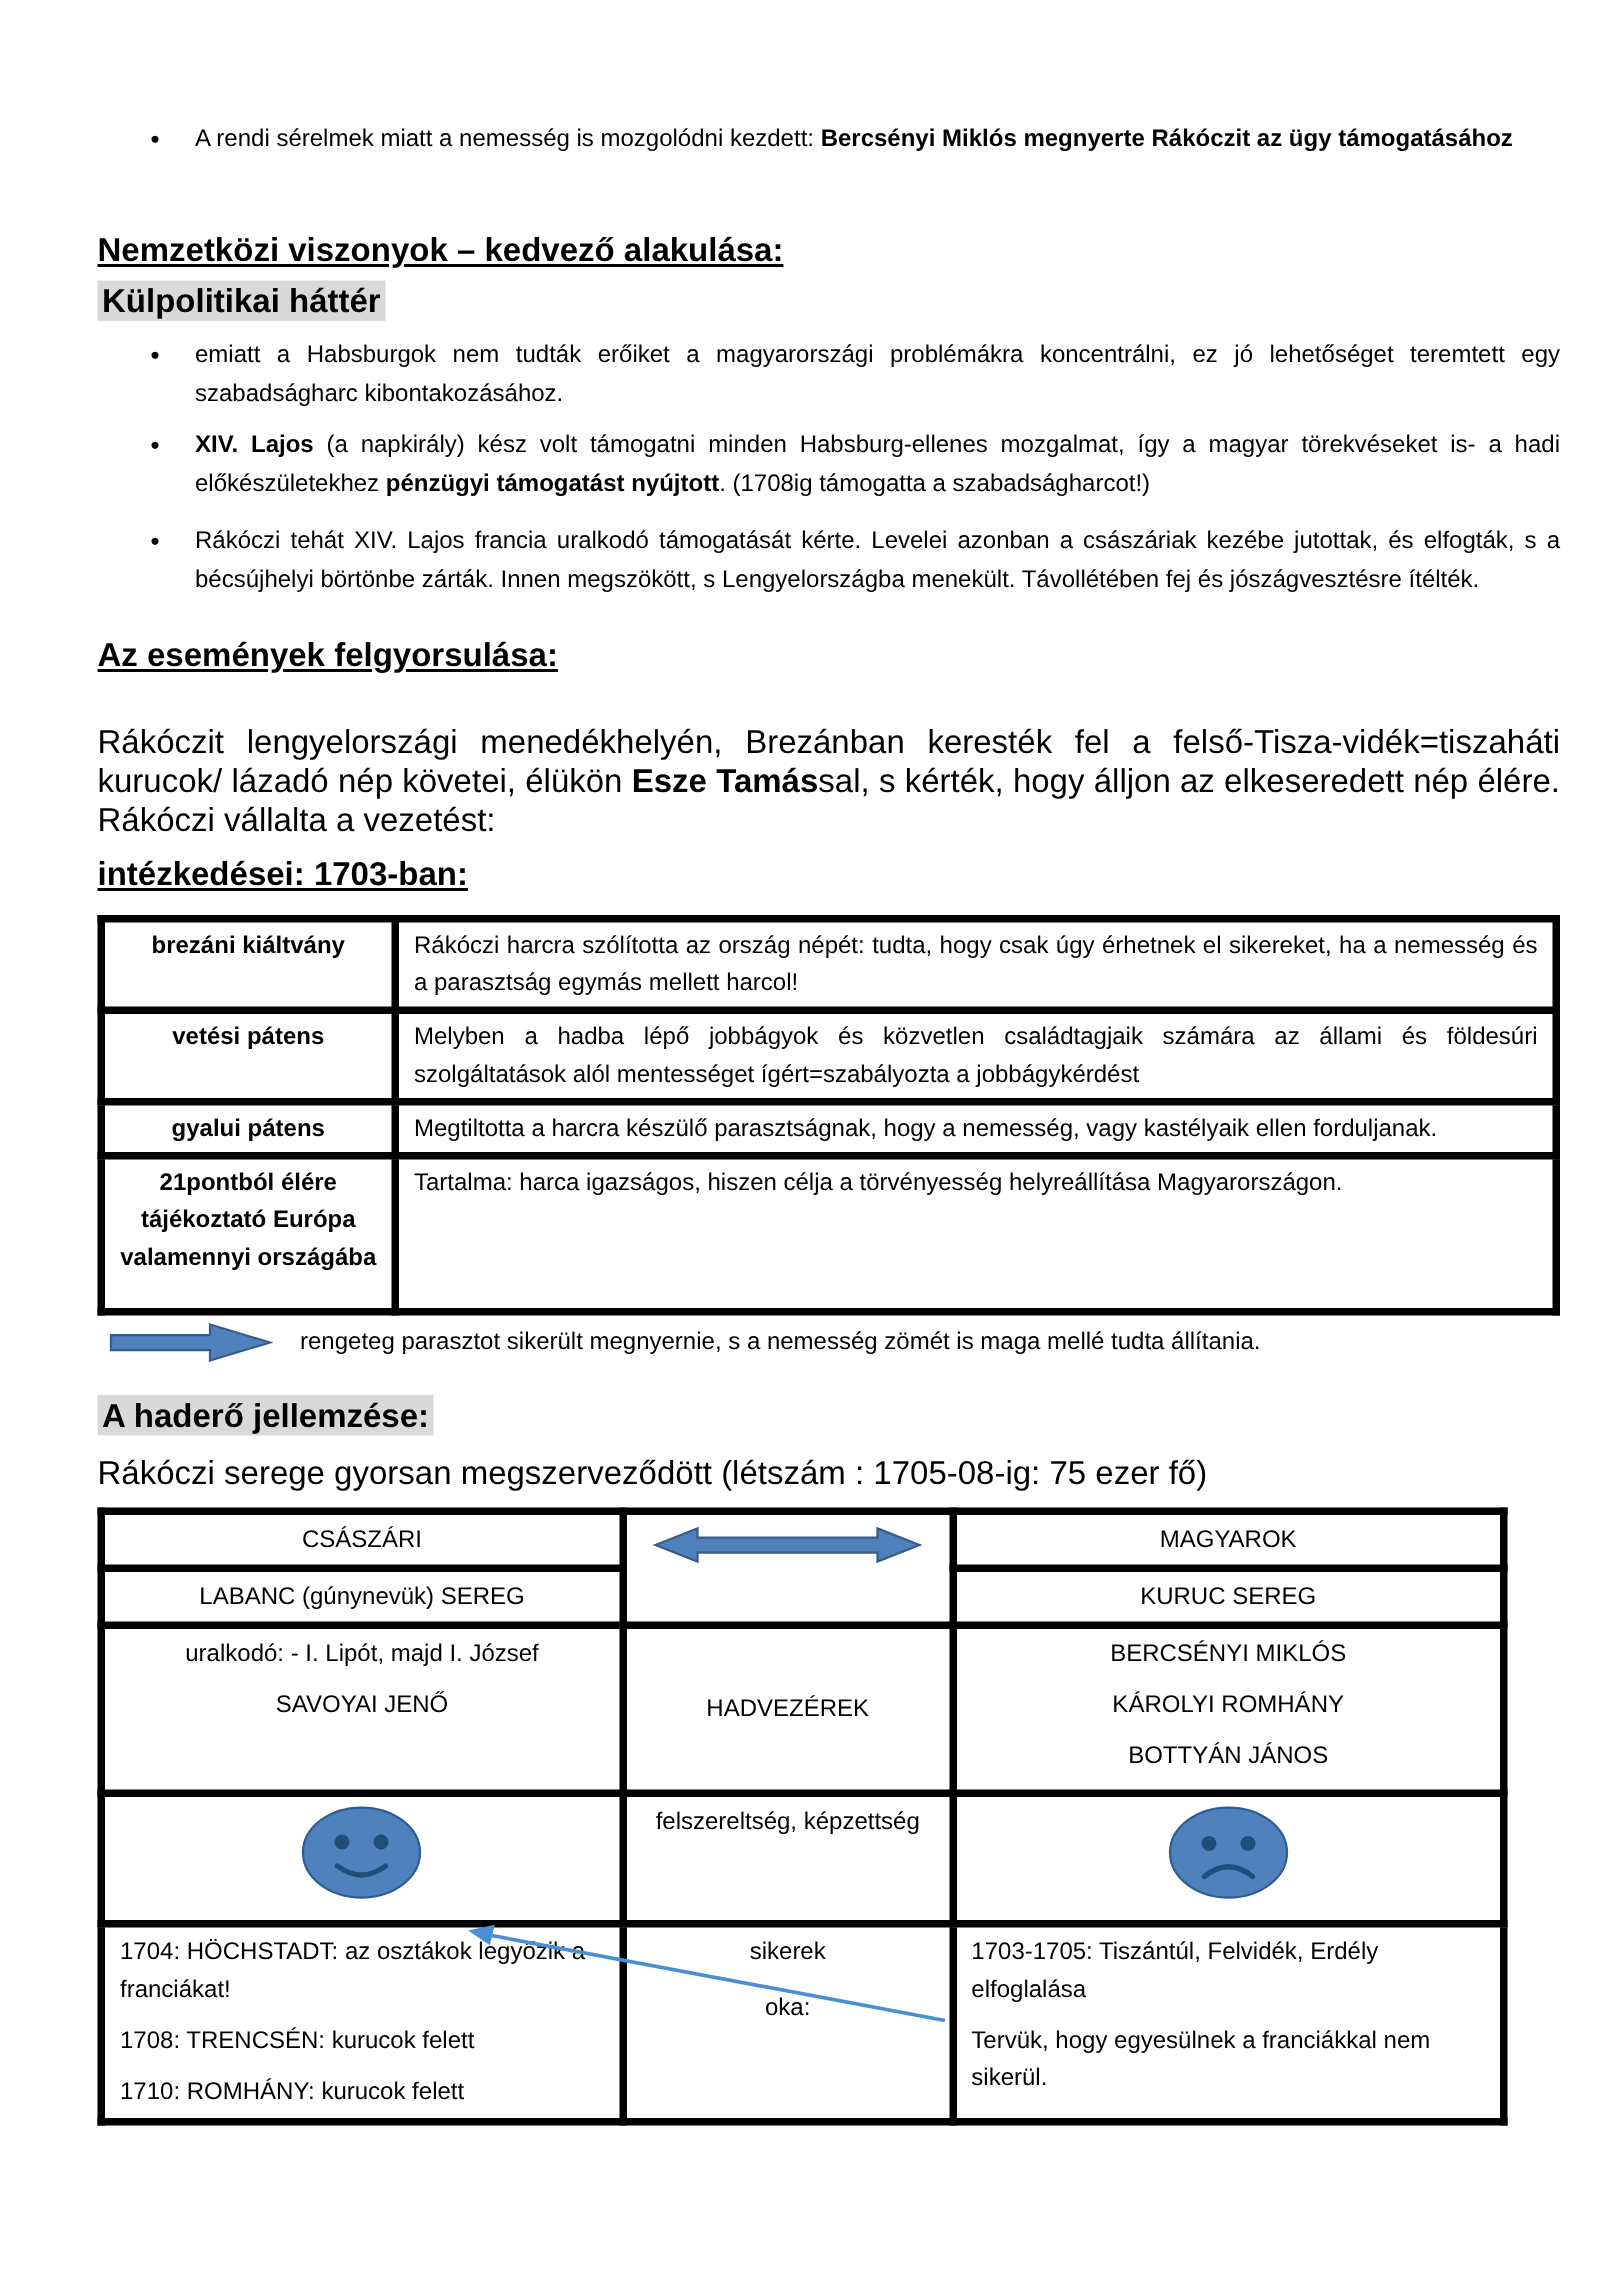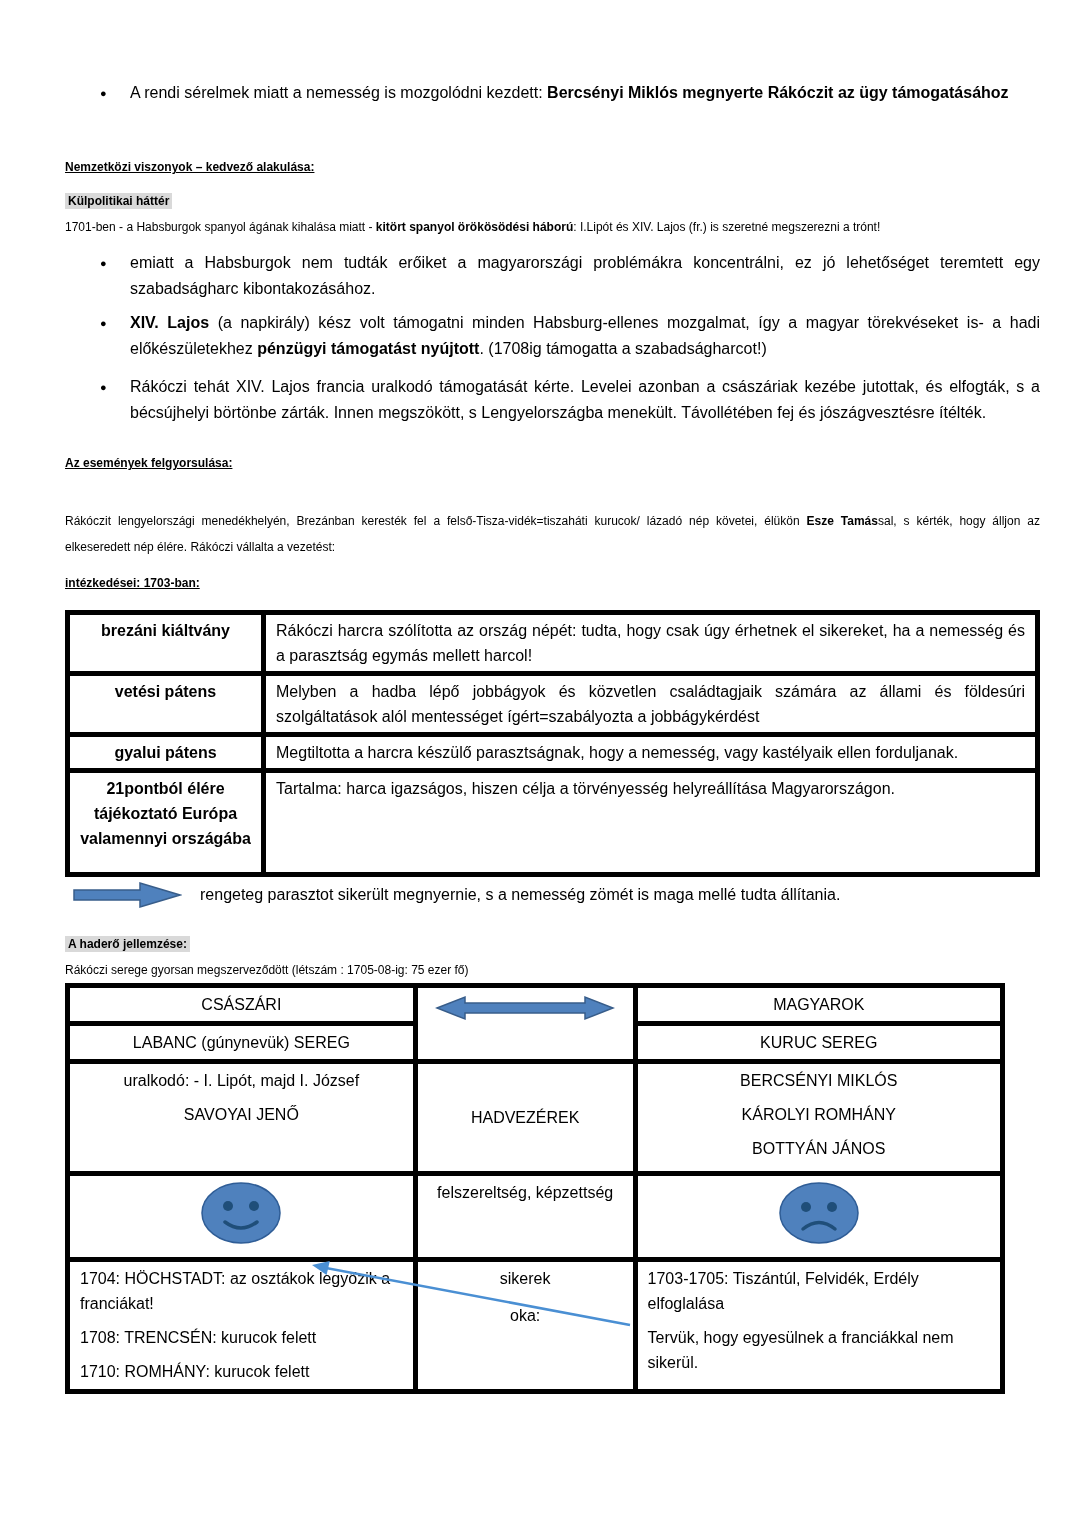--- a/index.html
+++ b/index.html
@@ -6,21 +6,21 @@
   html, body { margin: 0; padding: 0; }
   body {
     width: 1080px; height: 1527px;
     background: #ffffff;
     font-family: "Liberation Sans", sans-serif;
     font-size: 16px; color: #000;
     overflow: hidden;
   }
   .page { padding: 80px 40px 0 65px; }
 
-  p, h2, h3 { margin: 0; line-height: 26px; font-size: 12px; }
+  p, h2, h3 { margin: 0; line-height: 26px; font-size: 22px; }
   .heading { font-weight: bold; }
   .underline { text-decoration: underline; }
   .hl { background: #d9d9d9; padding: 1px 3px; }
   .justify { text-align: justify; }
   .bold { font-weight: normal; }
 
   ul.bullets { list-style: none; margin: 0; padding: 0; }
   li.bullet-item { display: flex; margin-left: 35px; }
   .bullet-glyph { flex: 0 0 30px; width: 30px; font-size: 11px; line-height: 26px; }
   .bullet-text { flex: 1; line-height: 26px; text-align: justify; }
@@ -30,22 +30,22 @@
   .mt-heading2 { margin-top: 8px; }
   .mt-b2 { margin-top: 10px; }
   .mt-b3 { margin-top: 8px; }
   .mt-b4 { margin-top: 12px; }
   .mt-events { margin-top: 24px; }
   .mt-p2 { margin-top: 32px; }
   .mt-measures { margin-top: 10px; }
   .mt-table1 { margin-top: 14px; }
   .mt-note { margin-top: 4px; }
   .mt-army { margin-top: 22px; }
-  .mt-p3 { }
-  .mt-table2 { }
+  .mt-p3 { margin-top: 12px; }
+  .mt-table2 { margin-top: 10px; }
 
   table { border-collapse: collapse; }
   td { border: 5px solid #000000; padding: 3px 10px; vertical-align: top; line-height: 25px; }
 
   .measures-table { width: 975px; }
   .measures-table .term-cell { width: 196px; font-weight: bold; text-align: center; }
   .measures-table .desc-cell { text-align: justify; }
   .measures-table .tall-cell { height: 104px; }
 
   .arrow-note { display: flex; align-items: center; margin-left: 7px; }
@@ -87,21 +87,20 @@
     <li class="bullet-item">
       <span class="bullet-glyph">●</span>
       <div class="bullet-text"><span>A rendi sérelmek miatt a nemesség is mozgolódni kezdett: </span><strong>Bercsényi Miklós megnyerte Rákóczit az ügy támogatásához</strong></div>
     </li>
   </ul>
 
   <h2 class="heading underline mt-heading1">Nemzetközi viszonyok – kedvező alakulása:</h2>
 
   <h3 class="heading mt-heading2"><span class="hl">Külpolitikai háttér</span></h3>
 
-  <p><span>1701-ben - a Habsburgok spanyol ágának kihalása miatt - </span><strong>kitört spanyol örökösödési háború</strong><span>: I.Lipót és XIV. Lajos (fr.) is szeretné megszerezni a trónt!</span></p>
 
   <ul class="bullets">
     <li class="bullet-item mt-b2">
       <span class="bullet-glyph">●</span>
       <div class="bullet-text bold">emiatt a Habsburgok nem tudták erőiket a magyarországi problémákra koncentrálni, ez jó lehetőséget teremtett egy szabadságharc kibontakozásához.</div>
     </li>
     <li class="bullet-item mt-b3">
       <span class="bullet-glyph">●</span>
       <div class="bullet-text"><strong>XIV. Lajos</strong><span> (a napkirály) kész volt támogatni minden Habsburg-ellenes mozgalmat, így a magyar törekvéseket is- a hadi előkészületekhez </span><strong>pénzügyi támogatást nyújtott</strong><span>. (1708ig támogatta a szabadságharcot!)</span></div>
     </li>

